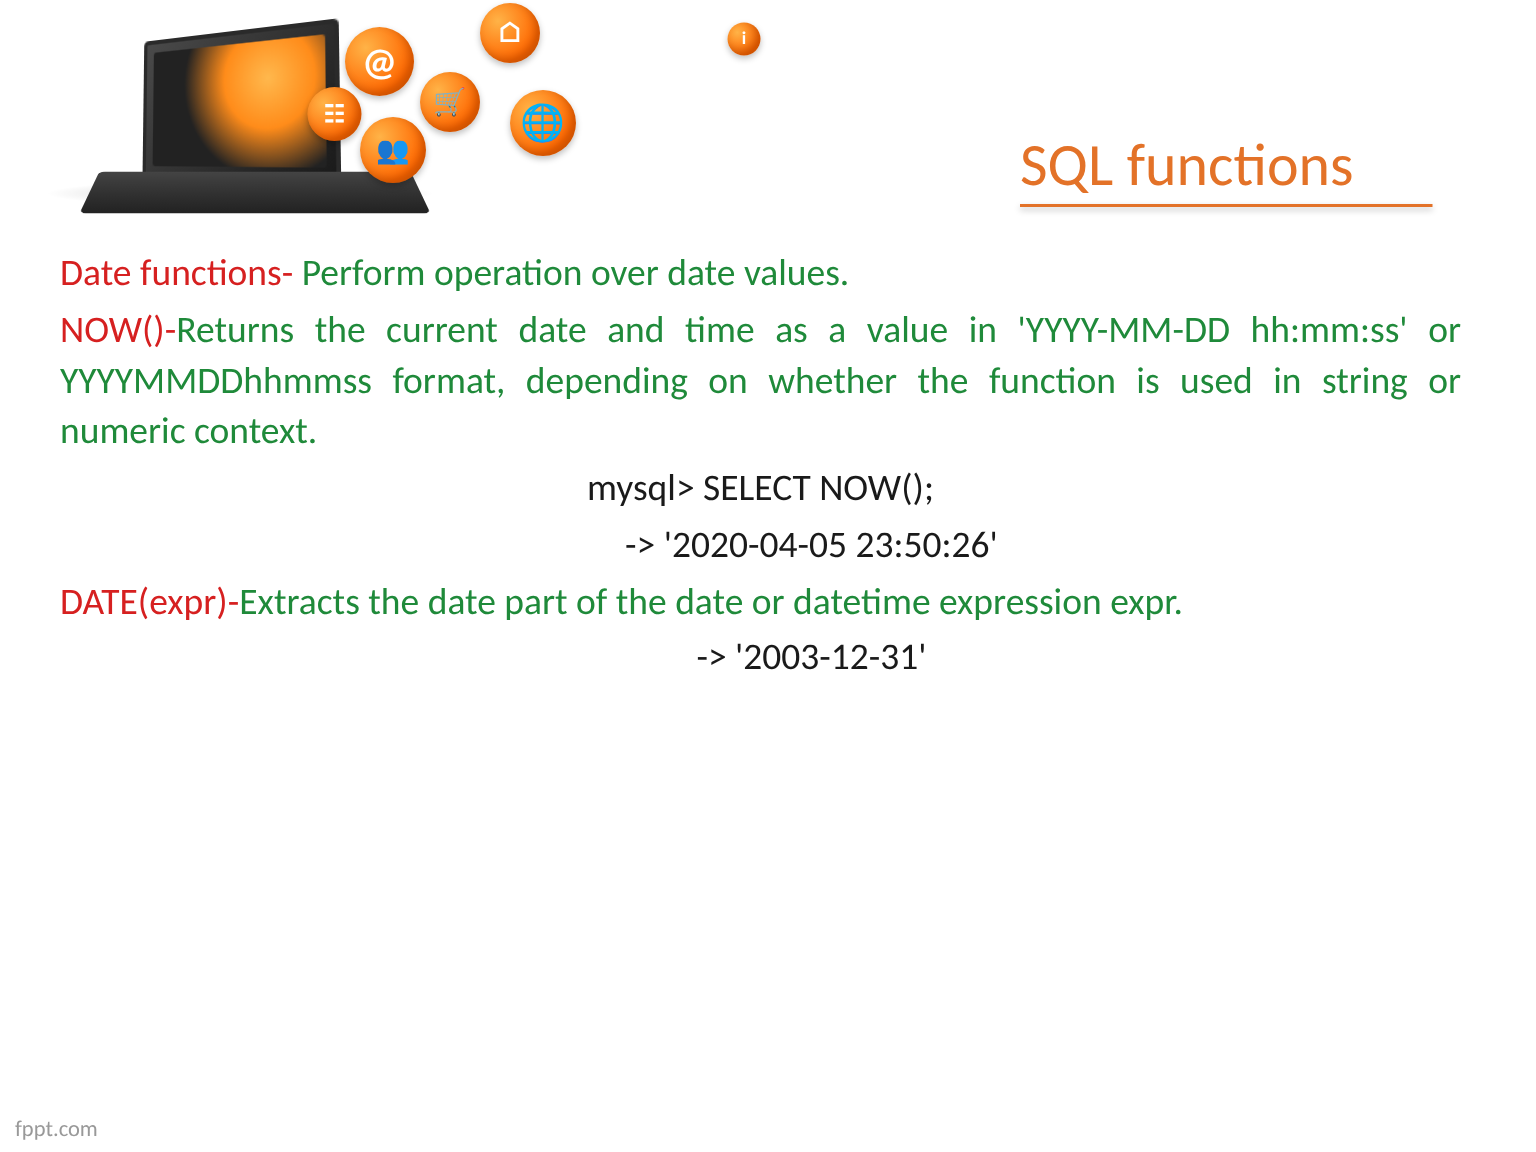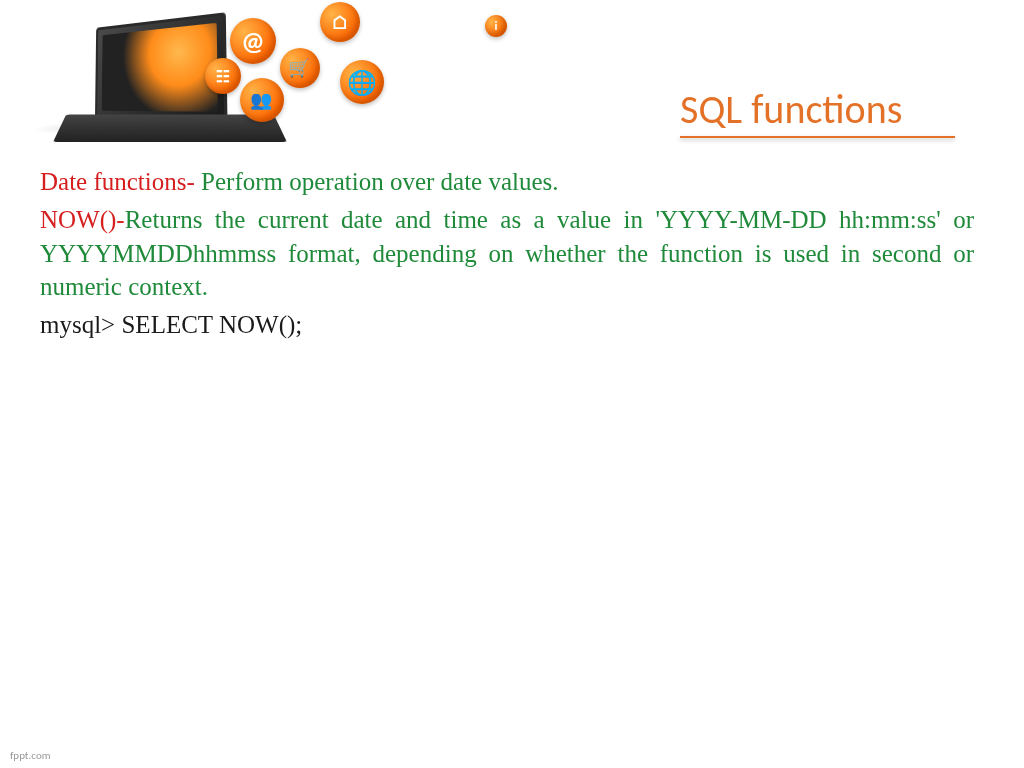--- a/index.html
+++ b/index.html
@@ -98,31 +98,31 @@
     box-shadow: 0 2px 4px rgba(0,0,0,0.25);
   }
   .content {
     position: absolute;
     top: 165px;
     left: 40px;
     right: 50px;
     font-size: 25px;
     line-height: 1.35;
   }
-  .content p { margin-bottom: 4px; font-family: Liberation Serif, serif; }
+  .content p { margin-bottom: 4px; }
   .red { color: #d62020; }
   .green { color: #1f8a3a; }
-  .black { color: #1a1a1a; }
+  .black { color: #1a1a1a; text-align: center; }
   .justify { text-align: justify; }
   .indent { padding-left: 68px; }
   .footer {
     position: absolute;
     bottom: 6px;
     left: 10px;
-    font-size: 11px;
+    font-size: 15px;
     color: #999;
   }
 </style>
 </head>
 <body>
 
 <div class="laptop-graphic">
   <div class="laptop-shadow"></div>
   <div class="laptop">
     <div class="laptop-screen"></div>
@@ -138,18 +138,23 @@
 </div>
 
 <div class="title"> SQL functions</div>
 <div class="title-underline"></div>
 
 <div class="content">
   <p>
     <span class="red">Date functions-</span><span class="green"> Perform operation over date values.</span>
   </p>
   <p class="justify">
-    <span class="red">NOW()-</span><span class="green">Returns the current date and time as a value in 'YYYY-MM-DD hh:mm:ss' or YYYYMMDDhhmmss format, depending on whether the function is used in second or numeric context.</span>
+    <span class="red">NOW()-</span><span class="green">Returns the current date and time as a value in 'YYYY-MM-DD hh:mm:ss' or YYYYMMDDhhmmss format, depending on whether the function is used in string or numeric context.</span>
   </p>
   <p class="black">mysql&gt; SELECT NOW();</p>
+  <p class="black indent">-&gt; '2020-04-05 23:50:26'</p>
+  <p>
+    <span class="red">DATE(expr)-</span><span class="green">Extracts the date part of the date or datetime expression expr.</span>
+  </p>
+  <p class="black indent">-&gt; '2003-12-31'</p>
 </div>
 
 <div class="footer">fppt.com</div>
 
 </body></html>

